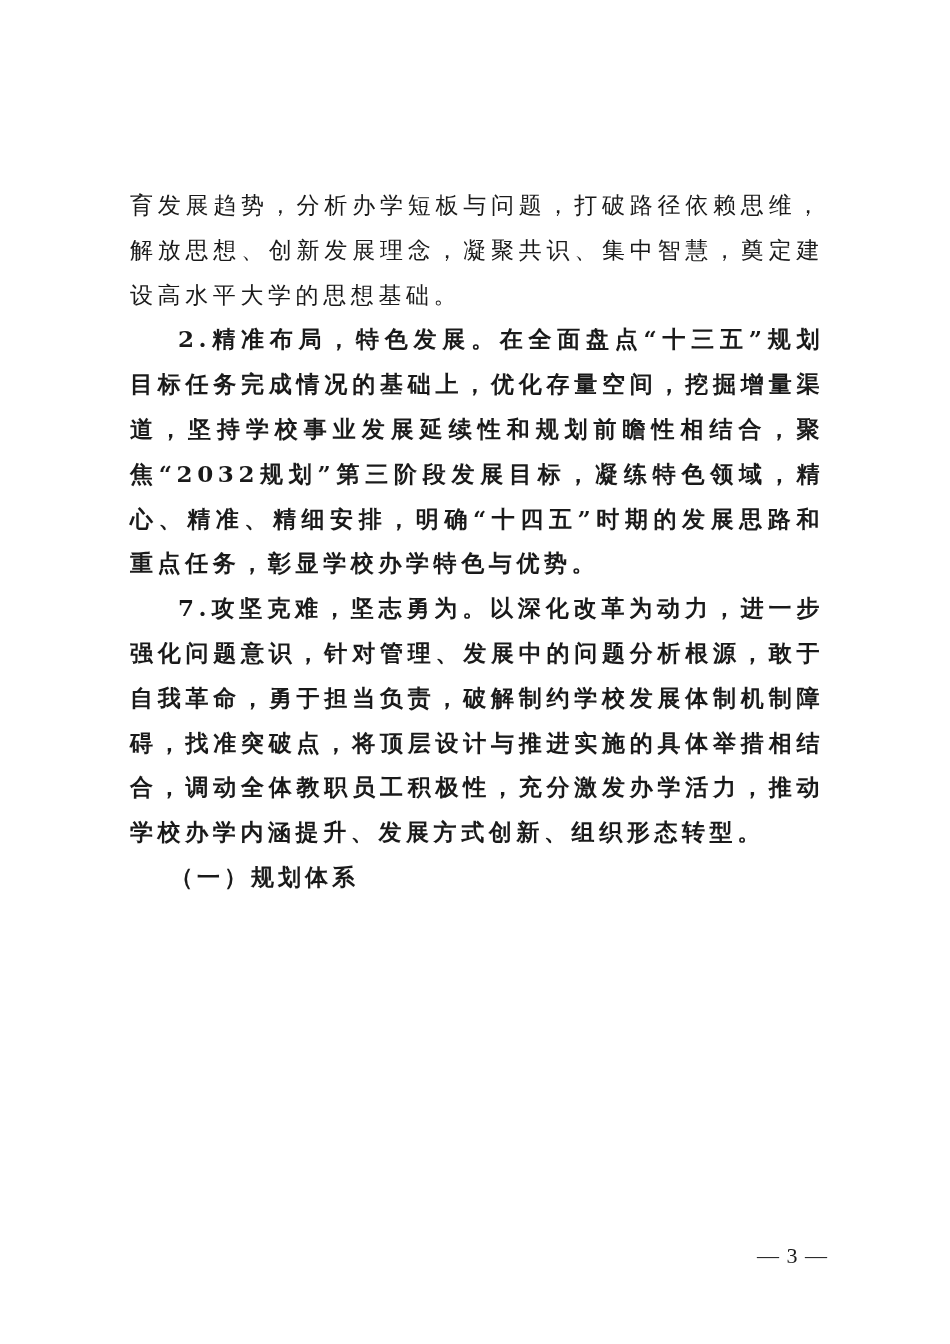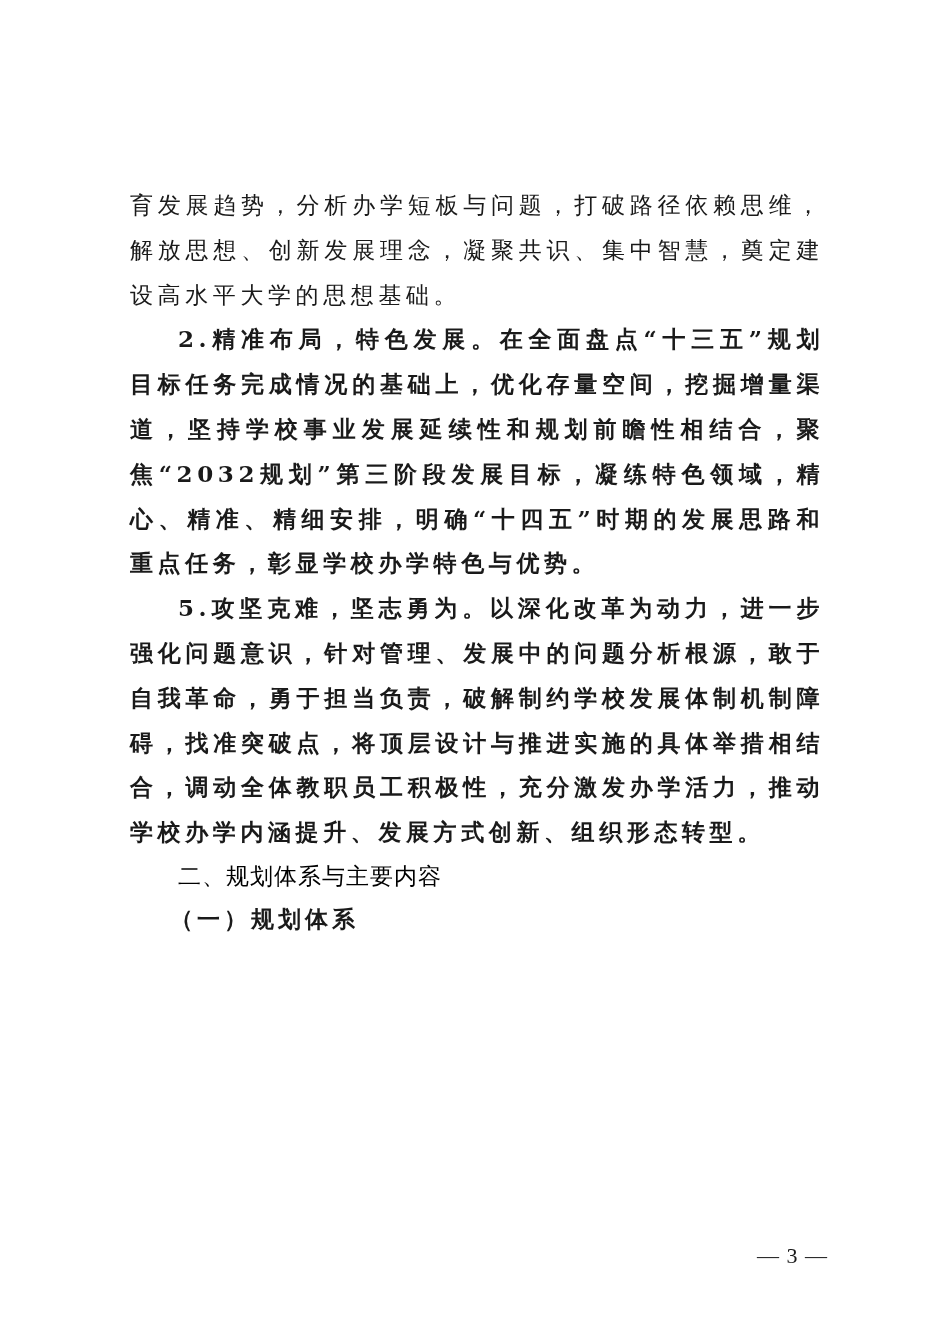--- a/index.html
+++ b/index.html
@@ -73,19 +73,18 @@
       white-space: nowrap;
     }
   </style>
 </head>
 <body>
 
 <div class="page">
   <div class="body-text">
     <p class="para">育发展趋势，分析办学短板与问题，打破路径依赖思维，解放思想、创新发展理念，凝聚共识、集中智慧，奠定建设高水平大学的思想基础。</p>
     <p class="para indent">2.精准布局，特色发展。在全面盘点“十三五”规划目标任务完成情况的基础上，优化存量空间，挖掘增量渠道，坚持学校事业发展延续性和规划前瞻性相结合，聚焦“2032规划”第三阶段发展目标，凝练特色领域，精心、精准、精细安排，明确“十四五”时期的发展思路和重点任务，彰显学校办学特色与优势。</p>
-    <p class="para indent">5.攻坚克难，坚志勇为。以深化改革为动力，进一步强化问题意识，针对管理、发展中的问题分析根源，敢于自我革命，勇于担当负责，破解制约学校发展体制机制障碍，找准突破点，将顶层设计与推进实施的具体举措相结合，调动全体教职员工积极性，充分激发办学活力，推动学校办学内涵提升、发展方式创新、组织形态转型。</p>
-    <h2 class="heading-2">二、规划体系与主要内容</h2>
+    <p class="para indent">7.攻坚克难，坚志勇为。以深化改革为动力，进一步强化问题意识，针对管理、发展中的问题分析根源，敢于自我革命，勇于担当负责，破解制约学校发展体制机制障碍，找准突破点，将顶层设计与推进实施的具体举措相结合，调动全体教职员工积极性，充分激发办学活力，推动学校办学内涵提升、发展方式创新、组织形态转型。</p>
     <h3 class="heading-3">（一）规划体系</h3>
   </div>
 
   <div class="page-number">— 3 —</div>
 </div>
 
 </body></html>

